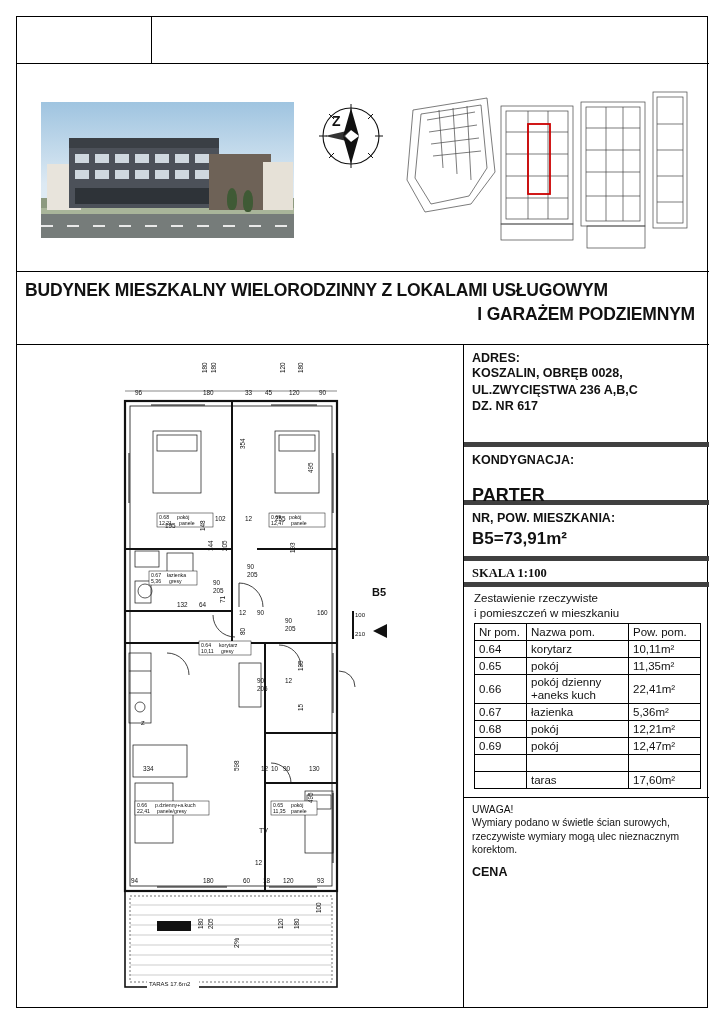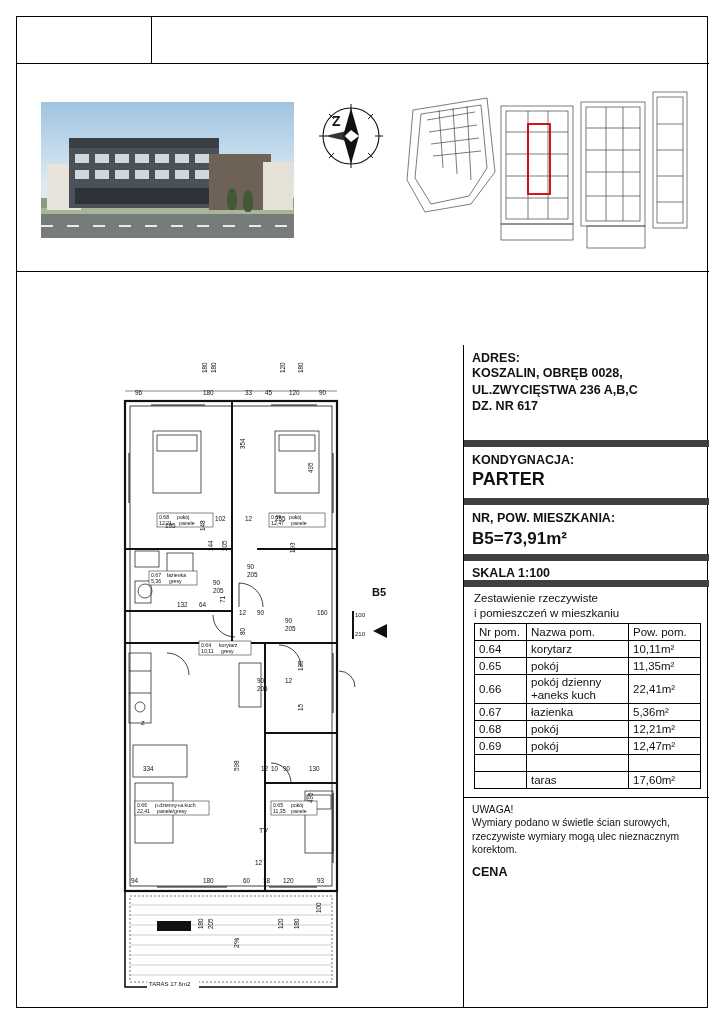--- a/index.html
+++ b/index.html
@@ -77,25 +77,25 @@
     position:absolute; left:0; top:328px; width:692px; height:663px;
   }
   .plan-col {
     position:absolute; left:0; top:0; width:447px; height:663px;
     border-right:1px solid #000;
   }
   .info-col {
     position:absolute; left:447px; top:0; width:245px; height:663px;
   }
   
-  .info-row { border-bottom:7px solid #404040; padding:6px 8px; }
-  .info-row.small { padding:5px 8px; }
+  .info-row { border-bottom:5px solid #404040; padding:6px 8px; }
+  .info-row.small { padding:5px 8px;font-family:Liberation Serif, serif; }
   .lbl { font-size:12.5px; font-weight:bold; }
   .adres-lines { font-size:12.5px; font-weight:bold; line-height:1.32; }
-  .kond-big { font-size:18px; font-weight:bold; margin-top:2px; }
+  .kond-big { font-size:18px; font-weight:bold; margin-top:18px; }
   .mieszk-big { font-size:17px; font-weight:bold; margin-top:4px; }
   .skala { font-size:12.5px; font-weight:bold; }
   .zest { font-size:11.5px; line-height:1.3; padding:4px 8px 2px 10px; }
   table.areas {
     width:100%; border-collapse:collapse; font-size:11.5px;
   }
   table.areas td, table.areas th {
     border:1px solid #000; padding:1px 4px; font-weight:normal; text-align:left;
     height:17px; vertical-align:middle;margin-top:28px;
   }
@@ -196,20 +196,24 @@
           <path d="M266 48 L292 48 M266 74 L292 74 M266 100 L292 100 M266 126 L292 126"></path>
 
           <rect x="196" y="150" width="58" height="22"></rect>
           <rect x="110" y="148" width="72" height="16"></rect>
         </g>
         <rect x="137" y="48" width="22" height="70" fill="none" stroke="#cc0000" stroke-width="1.8"></rect>
       </svg>
     </div>
   </div>
 
+  <div class="title-band">
+    <div class="title-line1">BUDYNEK MIESZKALNY WIELORODZINNY  Z LOKALAMI USŁUGOWYM</div>
+    <div class="title-line2">I GARAŻEM PODZIEMNYM</div>
+  </div>
 
   <div class="body-area">
 
     <div class="plan-col">
       <div class="plan-wrap">
         <svg width="447" height="663" viewBox="0 0 447 663">
           <g stroke="#111" fill="none">
 
             <rect x="108" y="48" width="212" height="490" stroke-width="2.2"></rect>
             <rect x="113" y="53" width="202" height="480" stroke-width="0.8"></rect>

